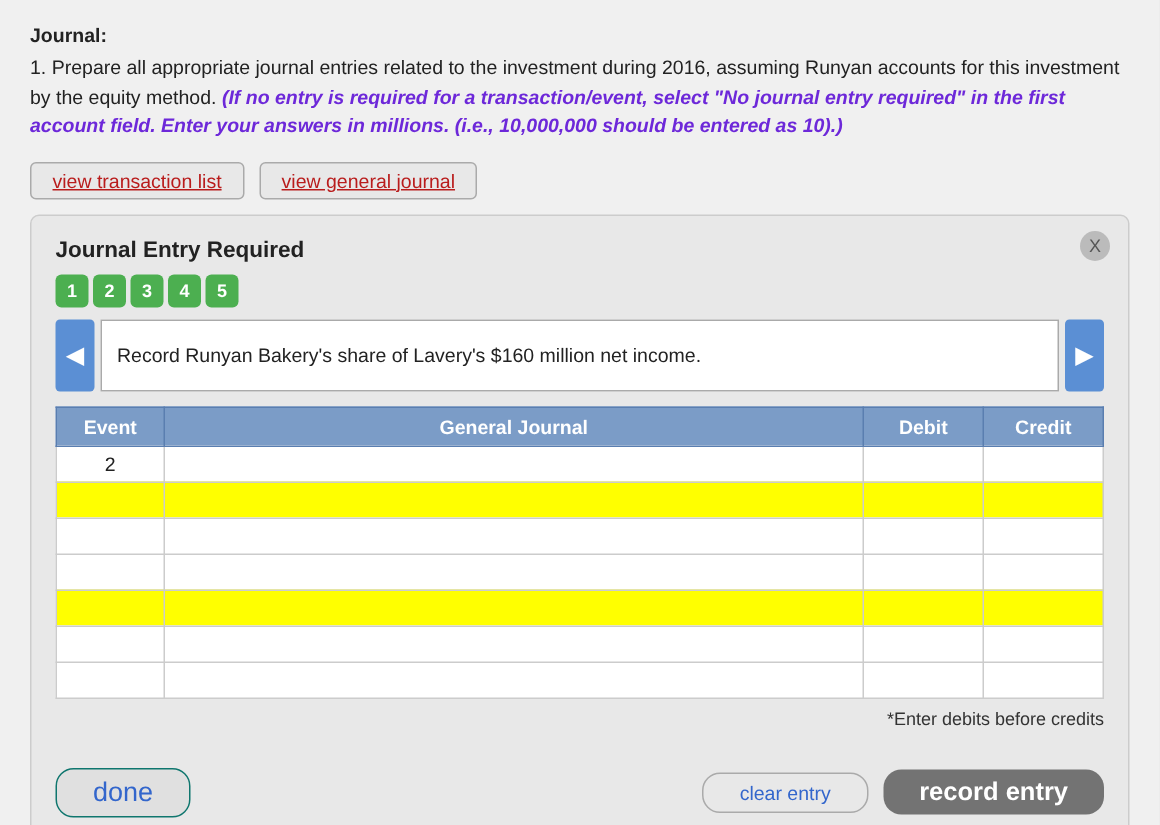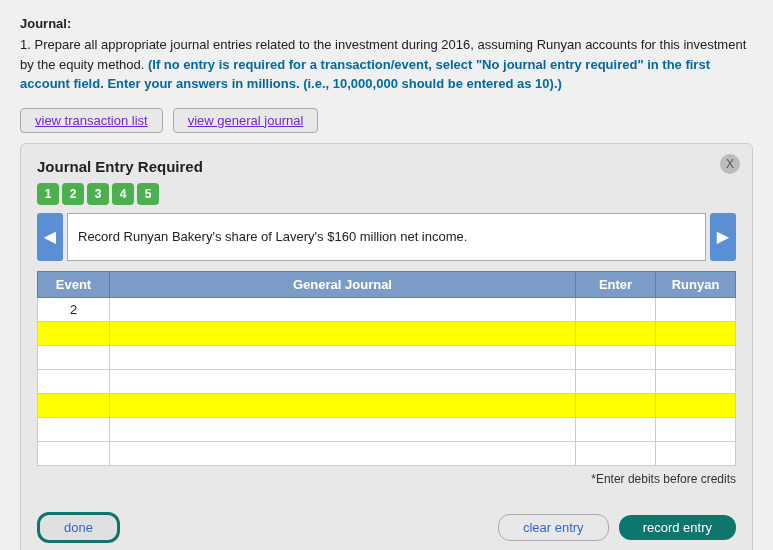--- a/index.html
+++ b/index.html
@@ -14,35 +14,36 @@
     }
     .required-label {
       font-weight: bold;
       margin-bottom: 4px;
     }
     .instructions {
       margin-bottom: 4px;
       line-height: 1.5;
     }
     .instructions .red-bold {
-      color: #0369a1;
-      font-weight: bold;
+      color: #6d28d9;
+      font-weight: bold;
+      font-style: italic;
     }
     .btn-row {
       display: flex;
       gap: 10px;
       margin: 14px 0 10px 0;
     }
     .btn-outline {
       border: 1px solid #aaa;
       background: #e8e8e8;
       border-radius: 4px;
       padding: 4px 14px;
       font-size: 13px;
-      color: #6d28d9;
+      color: #b91c1c;
       cursor: pointer;
       text-decoration: underline;
     }
 
     .worksheet-container {
       background: #e8e8e8;
       border: 1px solid #ccc;
       border-radius: 6px;
       padding: 14px 16px 16px 16px;
       position: relative;
@@ -173,46 +174,46 @@
       color: #333;
       margin-bottom: 26px;
     }
 
     .bottom-btn-row {
       display: flex;
       align-items: center;
       gap: 10px;
     }
     .btn-done {
-      border: 3px solid #0f766e;
+      border: 1px solid #0f766e;
       background: #e0e0e0;
       border-radius: 12px;
       padding: 5px 24px;
-      font-size: 13px;
+      font-size: 18px;
       color: #3366cc;
       cursor: pointer;
     }
     .btn-clear {
       border: 1px solid #aaa;
       background: #e8e8e8;
       border-radius: 12px;
       padding: 5px 24px;
       font-size: 13px;
       color: #3366cc;
       cursor: pointer;
       margin-left: auto;
     }
     .btn-record {
       border: none;
-      background: #0f766e;
+      background: #737373;
       border-radius: 12px;
       padding: 5px 24px;
-      font-size: 13px;
+      font-size: 17px;
       color: white;
-      font-weight: normal;
+      font-weight: bold;
       cursor: pointer;
     }
   </style>
 </head>
 <body>
 
 <div class="required-label">Journal:</div>
 <div class="instructions">
   <span>1.</span>
   <span>Prepare all appropriate journal entries related to the investment during 2016, assuming Runyan accounts for this investment by the equity method.</span>
@@ -240,22 +241,22 @@
     <button class="arrow-btn">◀</button>
     <div class="description-box">Record Runyan Bakery's share of Lavery's $160 million net income.</div>
     <button class="arrow-btn">▶</button>
   </div>
 
   <table class="journal-table">
     <thead>
       <tr>
         <th class="event-col">Event</th>
         <th class="general-col">General Journal</th>
-        <th class="debit-col">Enter</th>
-        <th class="credit-col">Runyan</th>
+        <th class="debit-col">Debit</th>
+        <th class="credit-col">Credit</th>
       </tr>
     </thead>
     <tbody>
 
       <tr>
         <td class="event-cell white-cell">2</td>
         <td class="white-cell"><input type="text" style=""></td>
         <td class="white-cell"><input type="text" style=""></td>
         <td class="white-cell"><input type="text" style=""></td>
       </tr>

